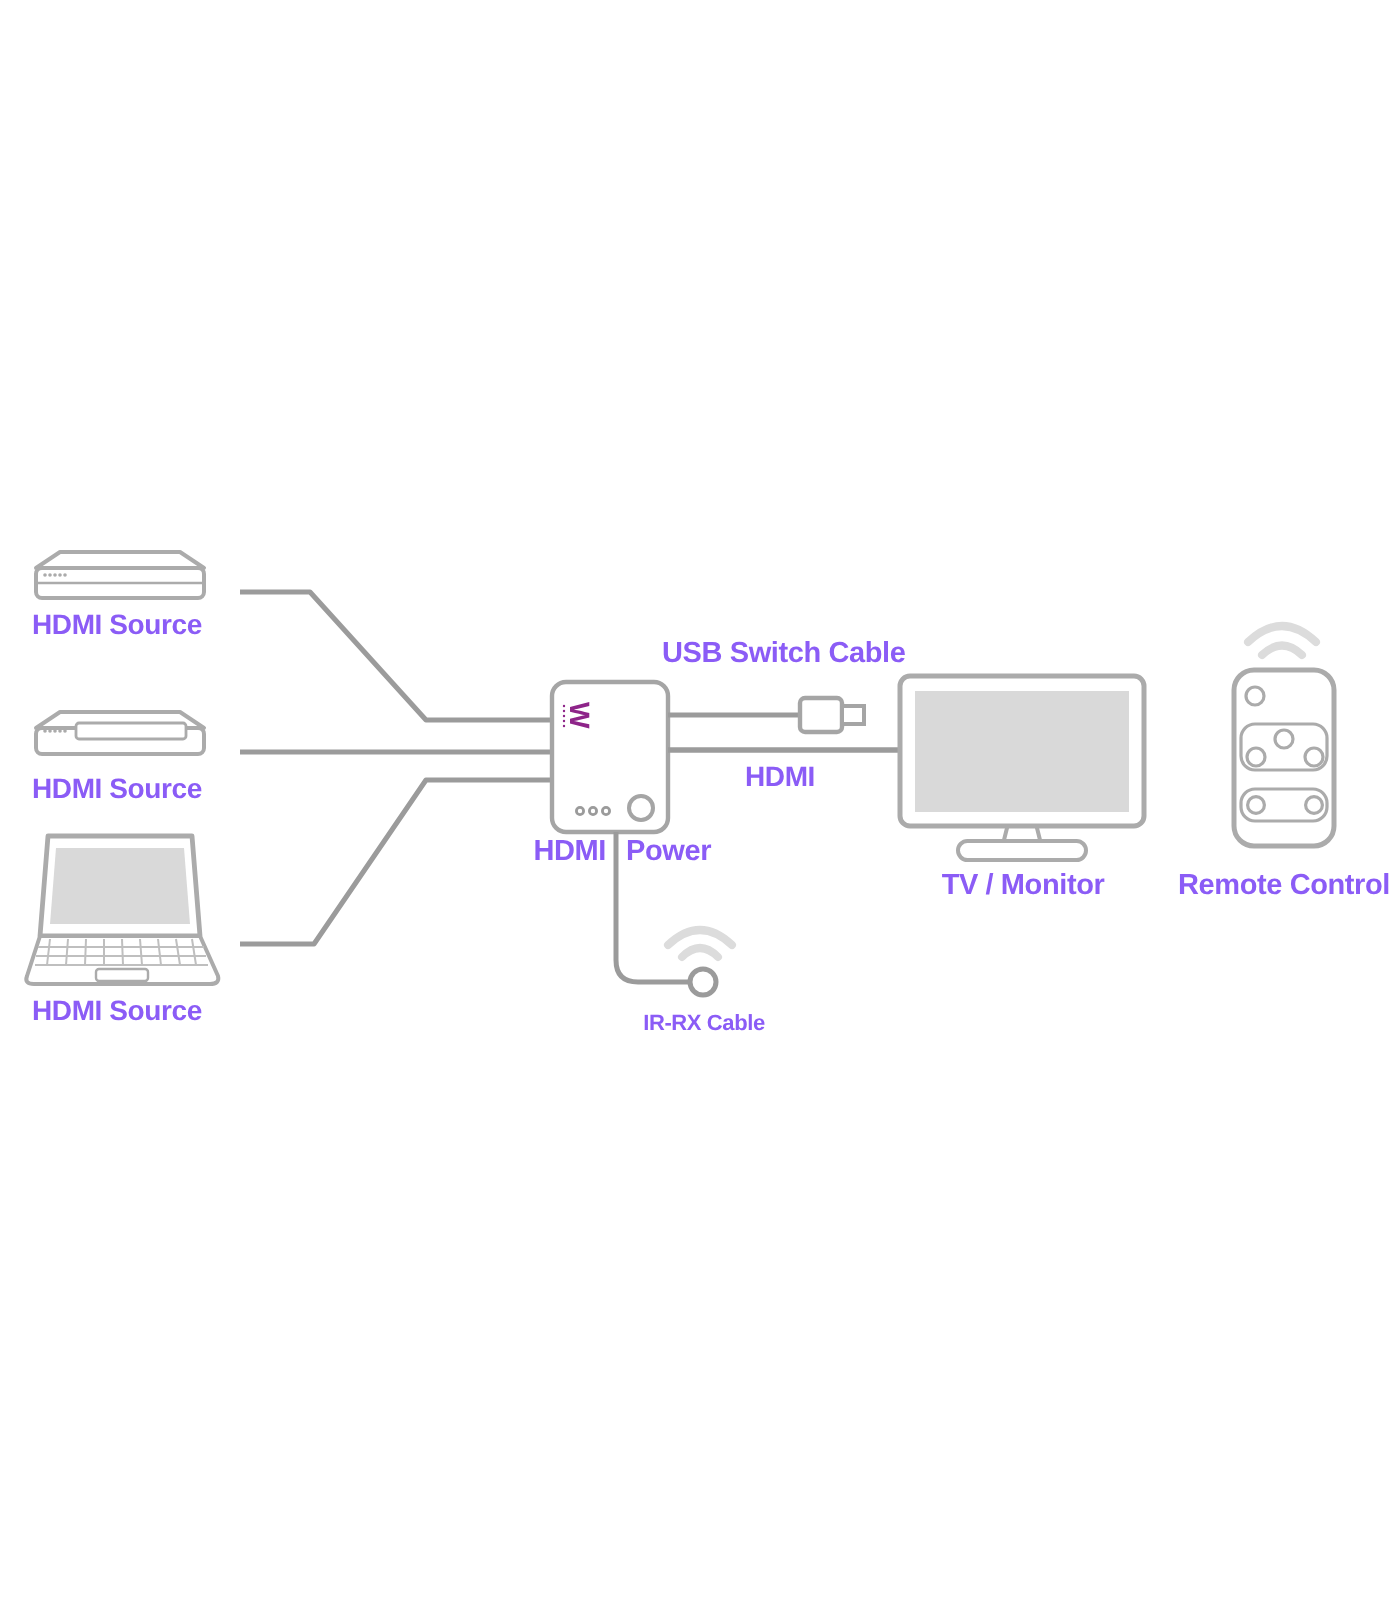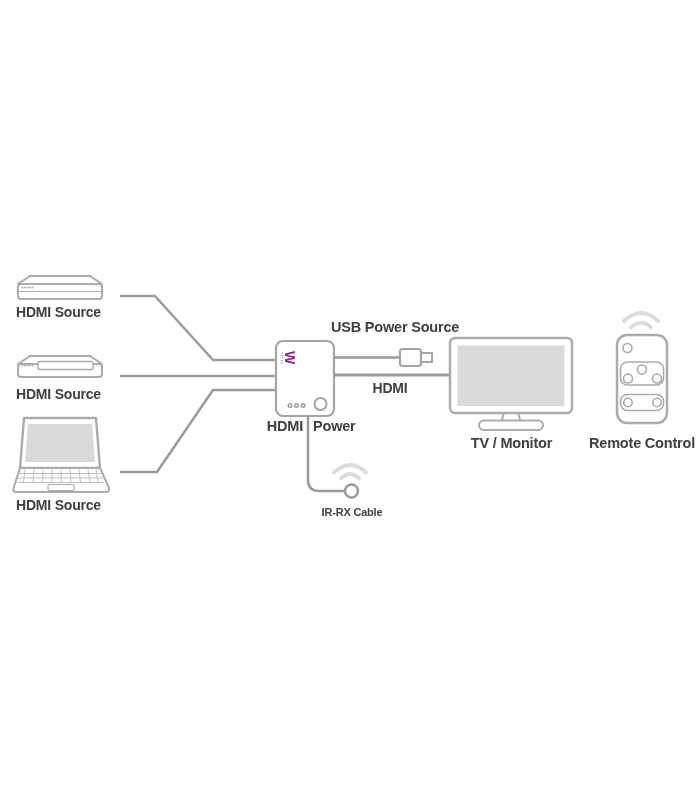--- a/index.html
+++ b/index.html
@@ -1,19 +1,19 @@
 <!DOCTYPE html>
 <html><head>
 <meta charset="utf-8">
 <style>
   html,body{margin:0;padding:0;background:#fff;}
   .stage{position:relative;width:700px;height:800px;background:#fff;overflow:hidden;
          font-family:"Liberation Sans",sans-serif;}
   .stage svg{position:absolute;left:0;top:0;}
-  .lbl{position:absolute;font-weight:700;color:#404040;font-size:14px;line-height:15px;
+  .lbl{position:absolute;font-weight:700;color:#8b5cf6;font-size:14px;line-height:15px;
        letter-spacing:-0.2px;white-space:nowrap;}
   .lbl.center{text-align:center;}
   .lbl.right{text-align:right;}
   .logo-text{font-family:"Liberation Sans",sans-serif;font-weight:700;fill:#8E2489;}
 </style>
 </head>
 <body>
 
 <div class="stage">
 
@@ -130,21 +130,21 @@
         <path d="M334,472.5 Q350,457.5 366,472.5"></path>
         <path d="M341,478.5 Q350,469.5 359,478.5"></path>
       </g>
     </g>
   </svg>
 
   <div class="lbl" style="left:16px;top:305px;width:95px;">HDMI Source</div>
   <div class="lbl" style="left:16px;top:387px;width:95px;">HDMI Source</div>
   <div class="lbl" style="left:16px;top:498px;width:95px;">HDMI Source</div>
 
-  <div class="lbl center" style="left:331px;top:320px;width:120px;font-size:14.5px;">USB Power Source</div>
+  <div class="lbl center" style="left:331px;top:320px;width:120px;font-size:14.5px;">USB Switch Cable</div>
   <div class="lbl center" style="left:358px;top:381px;width:64px;">HDMI</div>
 
   <div class="lbl right" style="left:255px;top:419px;width:48px;font-size:14.5px;">HDMI</div>
   <div class="lbl" style="left:313px;top:419px;font-size:14.5px;">Power</div>
 
   <div class="lbl center" style="left:451px;top:436px;width:121px;font-size:14.5px;text-align:center;">TV / Monitor</div>
   <div class="lbl center" style="left:582px;top:436px;width:120px;font-size:14.5px;">Remote Control</div>
   <div class="lbl center" style="left:292px;top:505px;width:120px;font-size:11px;">IR-RX Cable</div>
 
 </div>

